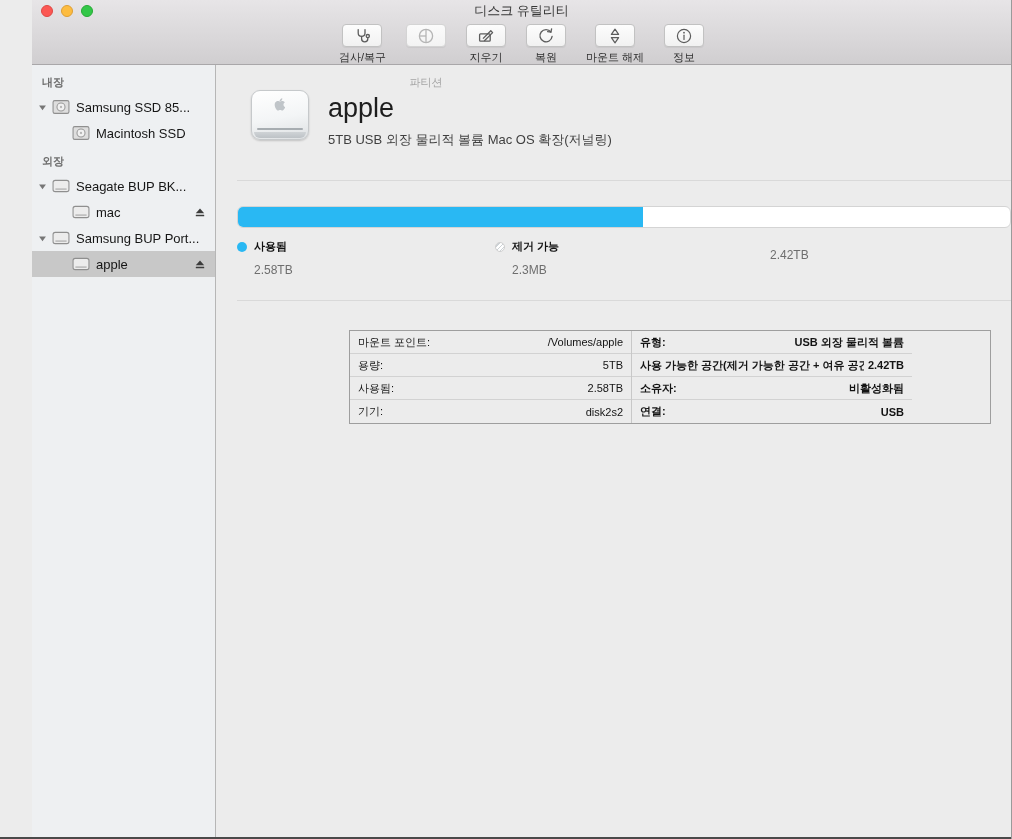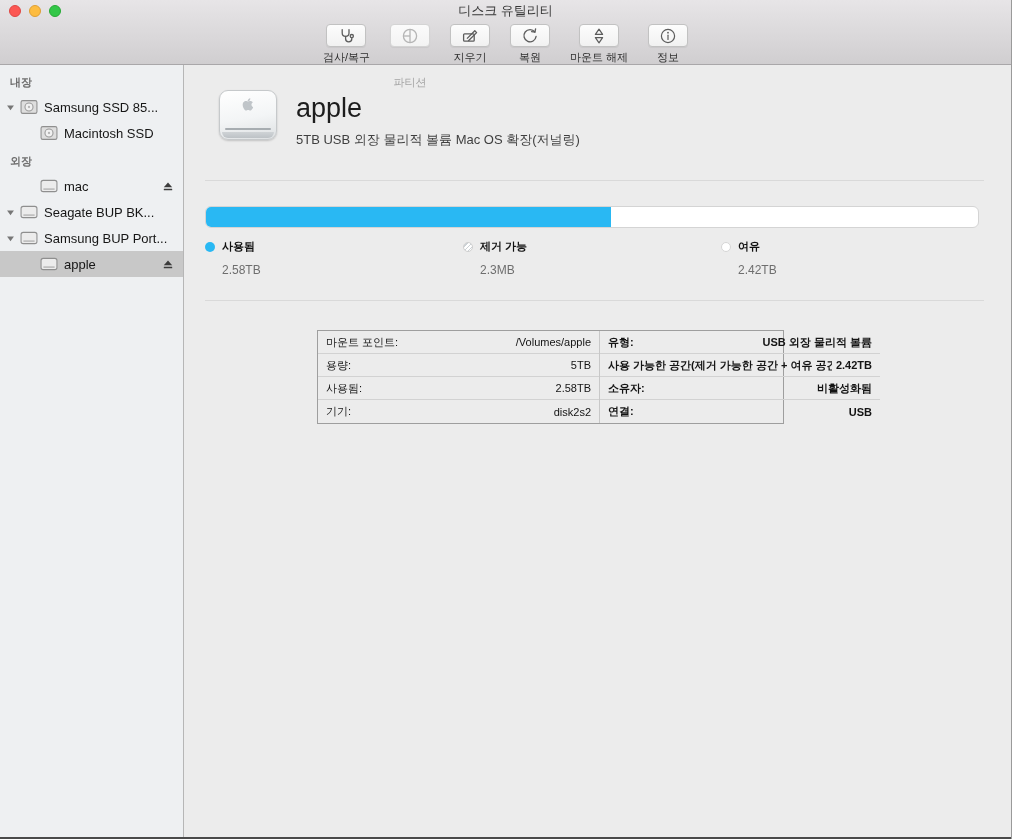--- a/index.html
+++ b/index.html
@@ -1,19 +1,19 @@
 <!DOCTYPE html>
 <html><head>
 <meta charset="utf-8">
 <style>
   * { margin:0; padding:0; box-sizing:border-box; }
   html,body { background:#d6d6d6; }
   body { font-family:"Liberation Sans","DejaVu Sans",sans-serif; }
   .window { position:relative; width:1012px; height:839px; background:#ececec; overflow:hidden;
-            border-right:1px solid #9a9a9a; }
+            border-right:1px solid #9a9a9a;padding-left:32px; }
   .window::after { content:""; position:absolute; left:0; right:0; bottom:0; height:2px; background:#4a4a4a; }
 
   
   .header { height:65px; background:linear-gradient(#e7e5e7,#d0ced0); border-bottom:1px solid #a9a7a9; }
   .titlebar { position:relative; height:20px; }
   .traffic-lights { position:absolute; left:9px; top:5px; display:flex; gap:8px; }
   .tl { width:12px; height:12px; border-radius:50%; display:inline-block; }
   .tl.red    { background:#fc5753; border:1px solid #df4744; }
   .tl.yellow { background:#fdbc40; border:1px solid #de9f34; }
   .tl.green  { background:#33c748; border:1px solid #27aa35; }
@@ -72,21 +72,21 @@
   .legend-item { width:258px; flex:none; }
   .legend-top { display:flex; align-items:center; }
   .legend-dot { width:10px; height:10px; border-radius:50%; margin-right:7px; flex:none; }
   .legend-dot.solid   { border:none; }
   .legend-dot.hatched { border:1px solid #cfcfcf;
       background:repeating-linear-gradient(135deg,#ffffff 0 2px,#ccd2d6 2px 3px); }
   .legend-dot.empty   { background:#ffffff; border:1px solid #d6d6d6; }
   .legend-label { font-size:11px; font-weight:bold; color:#111111; }
   .legend-value { font-size:12px; color:#6e6e6e; margin:9px 0 0 17px; }
 
-  .details { display:flex; width:467px; margin:29px 0 0 133px; border:1px solid #9e9e9e; }
+  .details { display:flex; width:642px; margin:29px 0 0 133px; border:1px solid #9e9e9e; }
   .dcol { width:281px; flex:none; }
   .dcol.right { width:281px; border-left:1px solid #c8c8c8;font-weight:bold; }
   .drow { display:flex; justify-content:space-between; align-items:center; gap:4px; height:23px;
           padding:0 8px; border-bottom:1px solid #d2d2d2; font-size:11px; color:#141414; white-space:nowrap; }
   .dcol .drow:last-child { border-bottom:none; }
   .dlabel { overflow:hidden; }
   .dvalue { flex:none; }
 </style>
 </head>
 <body>
@@ -225,51 +225,51 @@
               </span>
     <span class="side-label">Macintosh SSD</span>
 
   </div>
 </div>
   </div>
 
   <div class="side-section">
     <div class="side-section-label">외장</div>
     <div class="side-list">
+  <div class="side-item level0">
+    <span class="disclosure">
+                <svg viewBox="0 0 10 10">
+                  <path d="M1.2 2.8 H8.8 L5 8 Z" fill="#767676"></path>
+                </svg>
+              </span>
+    <span class="disk-icon">
+                <svg viewBox="0 0 17 15">
+                  <rect x="1" y="2.2" width="15" height="10.6" rx="2" fill="#ececec" stroke="#8f8f8f"></rect>
+                  <line x1="3.2" y1="10.4" x2="13.8" y2="10.4" stroke="#a9a9a9" stroke-width="1.1"></line>
+                </svg>
+              </span>
+    <span class="side-label">Seagate BUP BK...</span>
+
+  </div>
+
   <div class="side-item level1">
     <span class="disclosure"></span>
     <span class="disk-icon">
                 <svg viewBox="0 0 17 15">
                   <rect x="1" y="2.2" width="15" height="10.6" rx="2" fill="#ececec" stroke="#8f8f8f"></rect>
                   <line x1="3.2" y1="10.4" x2="13.8" y2="10.4" stroke="#a9a9a9" stroke-width="1.1"></line>
                 </svg>
               </span>
     <span class="side-label">mac</span>
     <span class="eject-button">
                 <svg viewBox="0 0 12 12">
                   <path d="M1.8 7.2 L6 2.6 L10.2 7.2 Z" fill="#3c3c3c"></path>
                   <rect x="1.8" y="8.8" width="8.4" height="1.5" rx="0.3" fill="#3c3c3c"></rect>
                 </svg>
               </span>
-  </div>
-
-  <div class="side-item level0">
-    <span class="disclosure">
-                <svg viewBox="0 0 10 10">
-                  <path d="M1.2 2.8 H8.8 L5 8 Z" fill="#767676"></path>
-                </svg>
-              </span>
-    <span class="disk-icon">
-                <svg viewBox="0 0 17 15">
-                  <rect x="1" y="2.2" width="15" height="10.6" rx="2" fill="#ececec" stroke="#8f8f8f"></rect>
-                  <line x1="3.2" y1="10.4" x2="13.8" y2="10.4" stroke="#a9a9a9" stroke-width="1.1"></line>
-                </svg>
-              </span>
-    <span class="side-label">Seagate BUP BK...</span>
-
   </div>
 
   <div class="side-item level0">
     <span class="disclosure">
                 <svg viewBox="0 0 10 10">
                   <path d="M1.2 2.8 H8.8 L5 8 Z" fill="#767676"></path>
                 </svg>
               </span>
     <span class="disk-icon">
                 <svg viewBox="0 0 17 15">
@@ -336,24 +336,20 @@
 
   <div class="legend-item">
     <div class="legend-top">
       <span class="legend-dot hatched"></span>
       <span class="legend-label">제거 가능</span>
     </div>
     <div class="legend-value">2.3MB</div>
   </div>
 
   <div class="legend-item">
-    <div class="legend-top">
-      <span class="legend-dot empty"></span>
-      <span class="legend-label">여유</span>
-    </div>
     <div class="legend-value">2.42TB</div>
   </div>
 </div>
 
       <div class="divider d2"></div>
 
       <div class="details">
         <div class="dcol left">
   <div class="drow">
     <span class="dlabel">마운트 포인트:</span>

